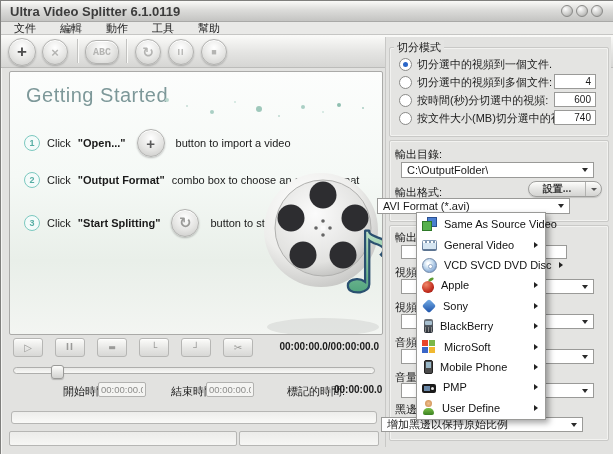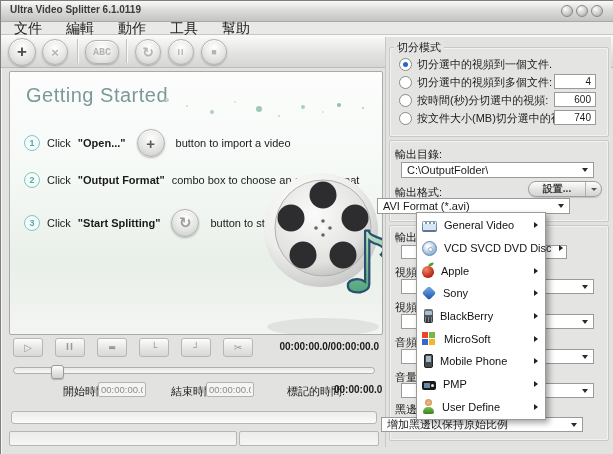--- a/index.html
+++ b/index.html
@@ -2,28 +2,28 @@
 <html><head>
 <meta charset="utf-8">
 <style>
   html,body{margin:0;padding:0;background:#9a9a98;font-family:"Liberation Sans","DejaVu Sans",sans-serif;}
   #window{position:relative;width:613px;height:454px;background:#e2e2e0;overflow:hidden;
           border:1px solid #7f7f7d;box-shadow:inset 0 0 0 1px #f5f5f3;}
   
   .titlebar{position:absolute;left:0;top:0;width:613px;height:20px;
             background:linear-gradient(180deg,#fafaf8 0%,#dcdcda 45%,#c4c4c2 100%);
             border-bottom:1px solid #a9a9a7;}
-  .title-text{position:absolute;left:9px;top:3px;font-size:10px;font-weight:bold;color:#3c3c3c;}
+  .title-text{position:absolute;left:9px;top:3px;font-size:13px;font-weight:bold;color:#3c3c3c;}
   .win-btn{position:absolute;top:4px;width:10px;height:10px;border-radius:50%;
            background:radial-gradient(circle at 35% 30%,#fdfdfd,#cdcdcb 55%,#9b9b99);
            border:1px solid #8a8a88;}
   
   .menubar{position:absolute;left:0;top:21px;width:613px;height:13px;background:#e9e9e7;
            border-bottom:1px solid #c6c6c4;display:flex;align-items:center;padding-left:13px;gap:24px;box-sizing:border-box;}
-  .menu-item{font-size:14px;color:#1c1c1c;line-height:13px;}
+  .menu-item{font-size:11px;color:#1c1c1c;line-height:13px;}
   
   .toolbar{position:absolute;left:0;top:34px;width:613px;height:32px;
            background:linear-gradient(180deg,#fbfbf9,#e4e4e2 55%,#d6d6d4);
            border-bottom:1px solid #bcbcba;}
   .tb-btn{position:absolute;border-radius:50%;border:1px solid #b2b2b0;
           background:radial-gradient(circle at 50% 32%,#ffffff,#e6e6e4 55%,#cacac8);
           box-shadow:0 1px 2px rgba(0,0,0,.22),inset 0 1px 0 #fff;
           display:flex;align-items:center;justify-content:center;}
   .tb-glyph{color:#b4b4b2;font-weight:bold;}
   .tb-enabled .tb-glyph{color:#4e4e4e;}
@@ -356,20 +356,24 @@
       <span class="combo-arrow"></span>
   </div>
   <span class="fld-label" style="left:394px;top:401px;">黑邊</span>
   <div class="combo" style="left:380px;top:416px;width:202px;height:15px;gap:26px;">
     <span class="combo-text">增加黑邊以保持原始比例</span>
     <span class="combo-arrow"></span>
   </div>
 
   <div class="fmt-menu">
     <div class="fmt-item">
+      <span class="mi-icon icon-film-frames"></span>
+      <span class="mi-label">Same As Source Video</span>
+    </div>
+    <div class="fmt-item">
       <span class="mi-icon icon-film-strip"></span>
       <span class="mi-label">General Video</span>
       <span class="sub-arrow"></span>
     </div>
     <div class="fmt-item">
       <span class="mi-icon icon-disc"></span>
       <span class="mi-label">VCD SVCD DVD Disc</span>
       <span class="sub-arrow"></span>
     </div>
     <div class="fmt-item">

